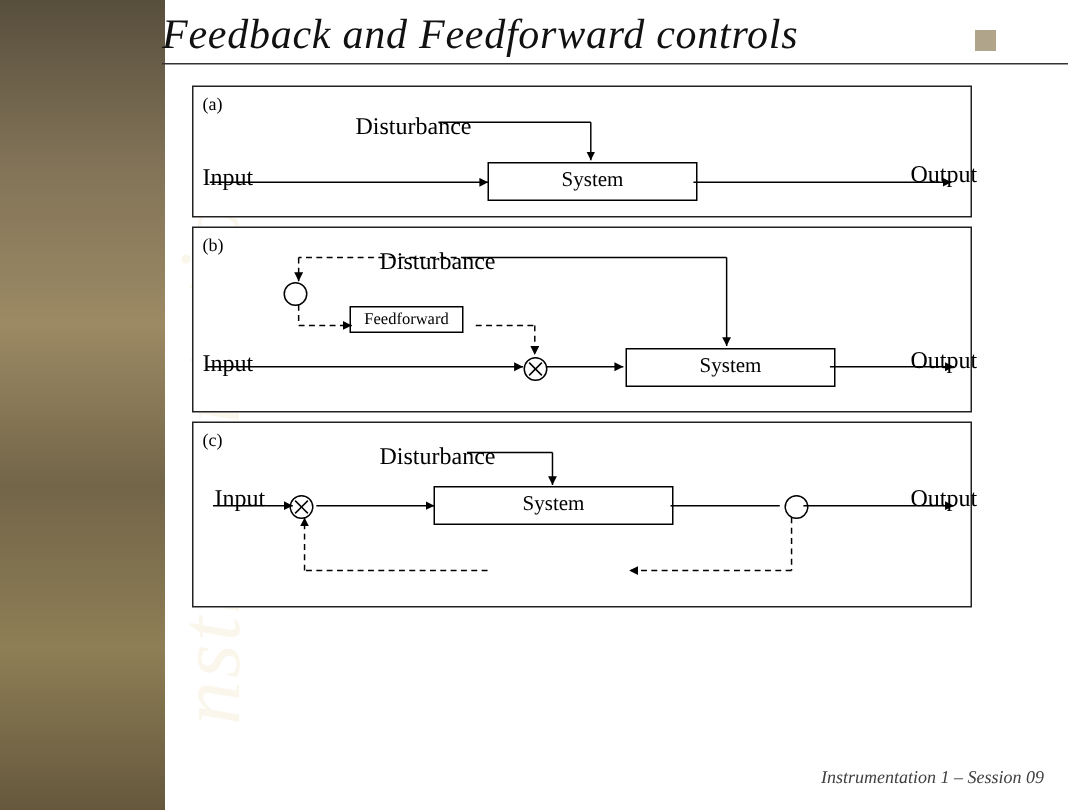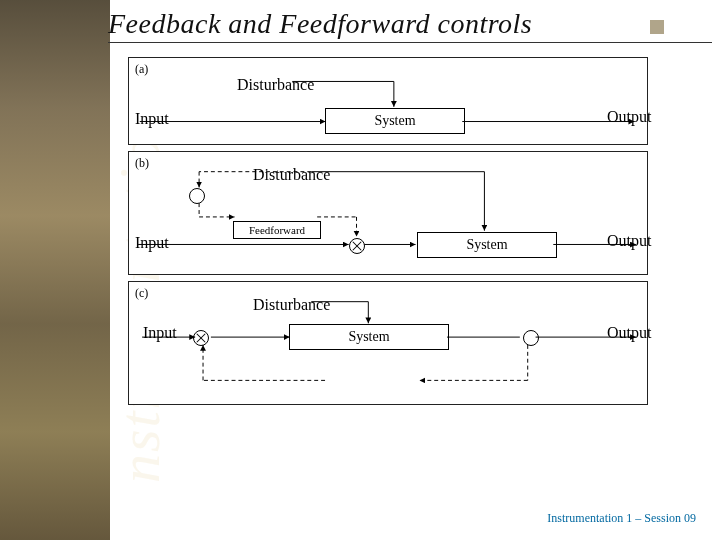--- a/index.html
+++ b/index.html
@@ -118,21 +118,22 @@
     font-size: 11px;
     font-family: 'Times New Roman', serif;
     width: 360px;
     line-height: 1.3;
     color: #111;
   }
   .footer {
     position: absolute;
     right: 16px; bottom: 6px;
     font-size: 12px;
-    color: #0369a1;
+    font-style: italic;
+    color: #404040;
   }
 </style>
 </head>
 <body>
 
 <div class="bg-strip"></div>
 <div class="bg-text">nstrumentation</div>
 
 <div class="slide">
   <div class="title">Feedback and Feedforward controls</div>
@@ -158,21 +159,21 @@
         <line x1="266" y1="24" x2="266" y2="50" stroke="#000" stroke-width="1" marker-end="url(#ah)"></line>
       </svg>
     </div>
 
     <div class="panel panel-b">
       <span class="plabel">(b)</span>
       <span class="lbl" style="left:124px; top:14px;">Disturbance</span>
       <span class="lbl" style="left:6px; top:82px;">Input</span>
       <span class="lbl" style="left:478px; top:80px;">Output</span>
       <div class="circ" style="left:60px; top:36px;"></div>
-      <div class="ffbox" style="left:104px; top:69px; width:88px;">Feedforward</div>
+      <div class="ffbox" style="left:104px; top:52px; width:76px;">Feedforward</div>
       <div class="circ circx" style="left:220px; top:86px;"></div>
       <div class="sysbox" style="left:288px; top:80px; width:140px;">System</div>
       <svg class="wires" viewBox="0 0 520 124">
         <defs>
             <marker id="ah2" markerWidth="8" markerHeight="8" refX="6" refY="3" orient="auto">
               <path d="M0,0 L6,3 L0,6 Z" fill="#000"></path>
             </marker>
           </defs>
 
         <line x1="182" y1="20" x2="358" y2="20" stroke="#000" stroke-width="1"></line>

